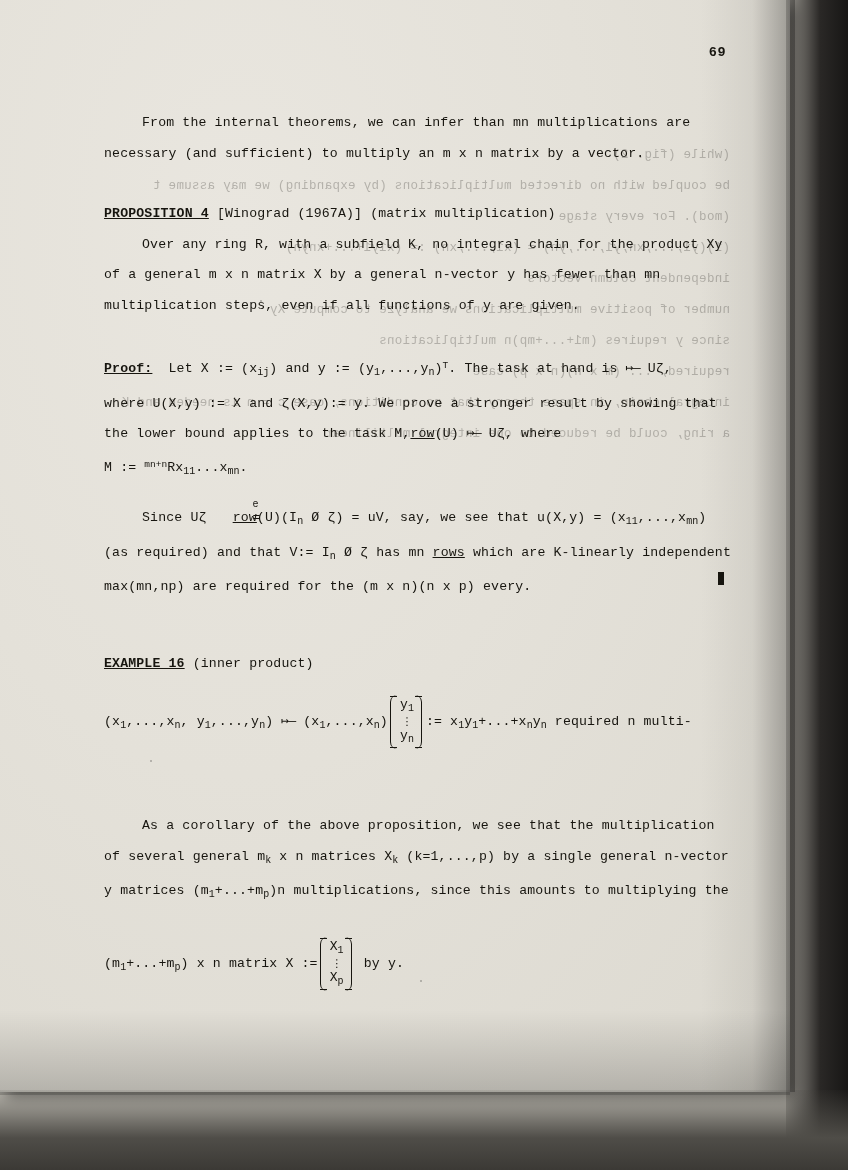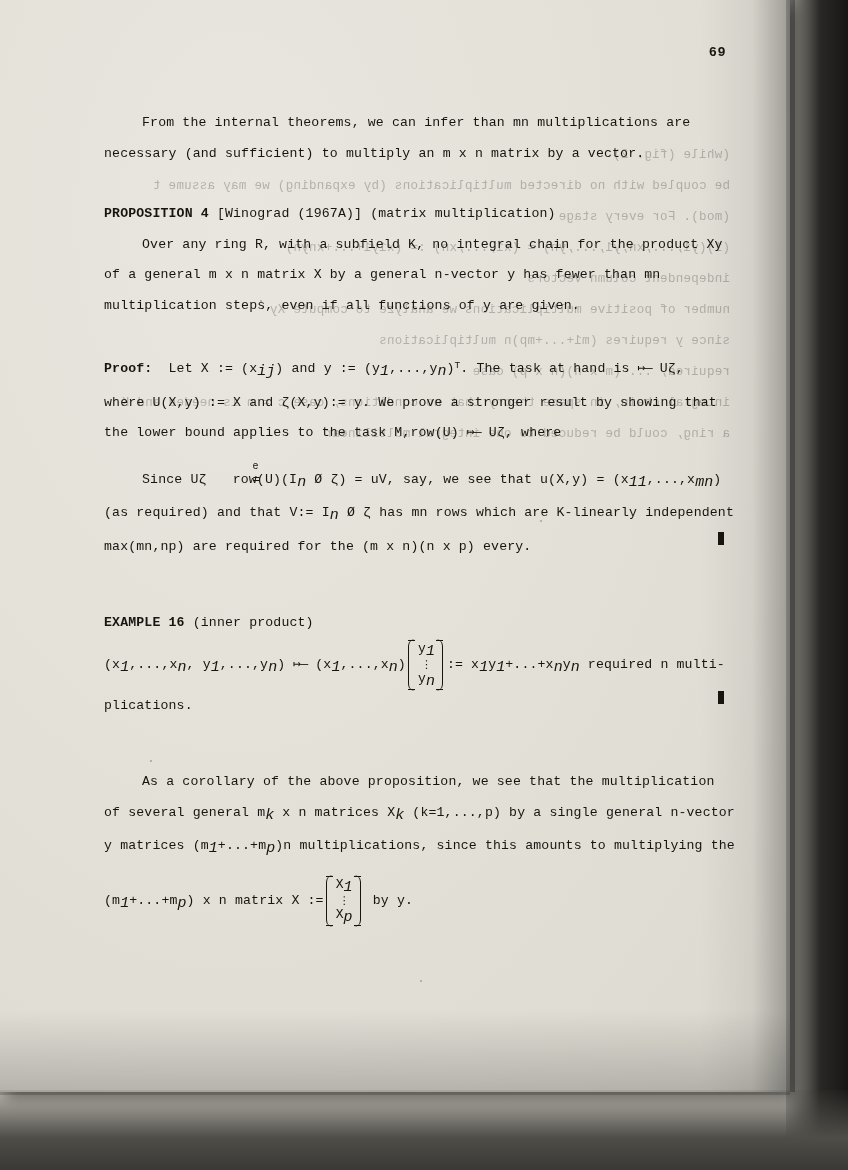--- a/index.html
+++ b/index.html
@@ -105,27 +105,26 @@
     width: 622px;
     font-size: 13.2px;
     line-height: 30.5px;
     letter-spacing: 0.15px;
   }
   p { margin: 0; }
   .para { margin: 0 0 0 0; }
   .indent { text-indent: 38px; }
   .gap { height: 30px; }
   .gap-sm { height: 16px; }
-  .u { }
+  .u { text-decoration: underline; }
   .bold { font-weight: bold; }
   sub {
-    font-size: 15px;
+    font-size: 10px;
     vertical-align: -3px;
     letter-spacing: 0;
-    font-style: italic;
   }
   sup {
     font-size: 9.5px;
     vertical-align: 4px;
     letter-spacing: 0;
   }
   .qed {
     display: inline-block;
     width: 6px;
     height: 13px;
@@ -136,21 +135,21 @@
   .qed-right {
     float: right;
     margin-right: 2px;
   }
   
   .vec {
     display: inline-flex;
     align-items: center;
     vertical-align: middle;
     position: relative;
-    margin: 0 2px;
+    margin: 16px 2px;
   }
   .vec .br {
     width: 9px;
     align-self: stretch;
     position: relative;
   }
   .vec .br::before {
     content: "";
     position: absolute;
     top: 1px; bottom: 1px;
@@ -275,20 +274,23 @@
       </div>
 
       <p>where U(X,y) := X and ζ(X,y):= y.  We prove a stronger result by showing that</p>
 
       <div class="eqline">
         <span>the lower bound applies to the task M,</span><span class="u">row</span><span>(U)</span>
         <span class="mapsto">↦—</span>
         <span>Uζ, where</span>
       </div>
 
+      <div class="eqline">
+        <span>M := </span><sup>mn+n</sup><span>Rx</span><sub>11</sub><span>...x</span><sub>mn</sub><span>.</span>
+      </div>
 
       <div class="gap-sm"></div>
 
       <div class="eqline indent">
         <span>Since Uζ </span><span class="inline-e"><span class="e">e</span>=</span>
         <span class="u">row</span><span>(U)(I</span><sub>n</sub><span> Ø ζ) = uV, say, we see that u(X,y) = (x</span><sub>11</sub><span>,...,x</span><sub>mn</sub><span>)</span>
       </div>
 
       <div class="eqline">
         <span>(as required) and that V:=  I</span><sub>n</sub><span> Ø ζ has mn </span><span class="u">rows</span><span> which are K-linearly independent</span>
@@ -314,23 +316,20 @@
             <span class="br l"></span>
             <span class="col">
               <span><span>y</span><sub>1</sub></span>
               <span class="dots">⋮</span>
               <span><span>y</span><sub>n</sub></span>
             </span>
             <span class="br r"></span>
           </span><span>:= x</span><sub>1</sub><span>y</span><sub>1</sub><span>+...+x</span><sub>n</sub><span>y</span><sub>n</sub><span> required n multi-</span>
       </div>
 
-      <div>
-        <span>plications.</span><span class="qed qed-right"></span>
-      </div>
 
       <div class="gap"></div>
       <div class="gap-sm"></div>
 
       <p class="indent">As a corollary of the above proposition, we see that the multiplication</p>
 
       <div class="eqline">
         <span>of several general m</span><sub>k</sub><span> x n matrices X</span><sub>k</sub><span>  (k=1,...,p) by a single general n-vector</span>
       </div>
 

